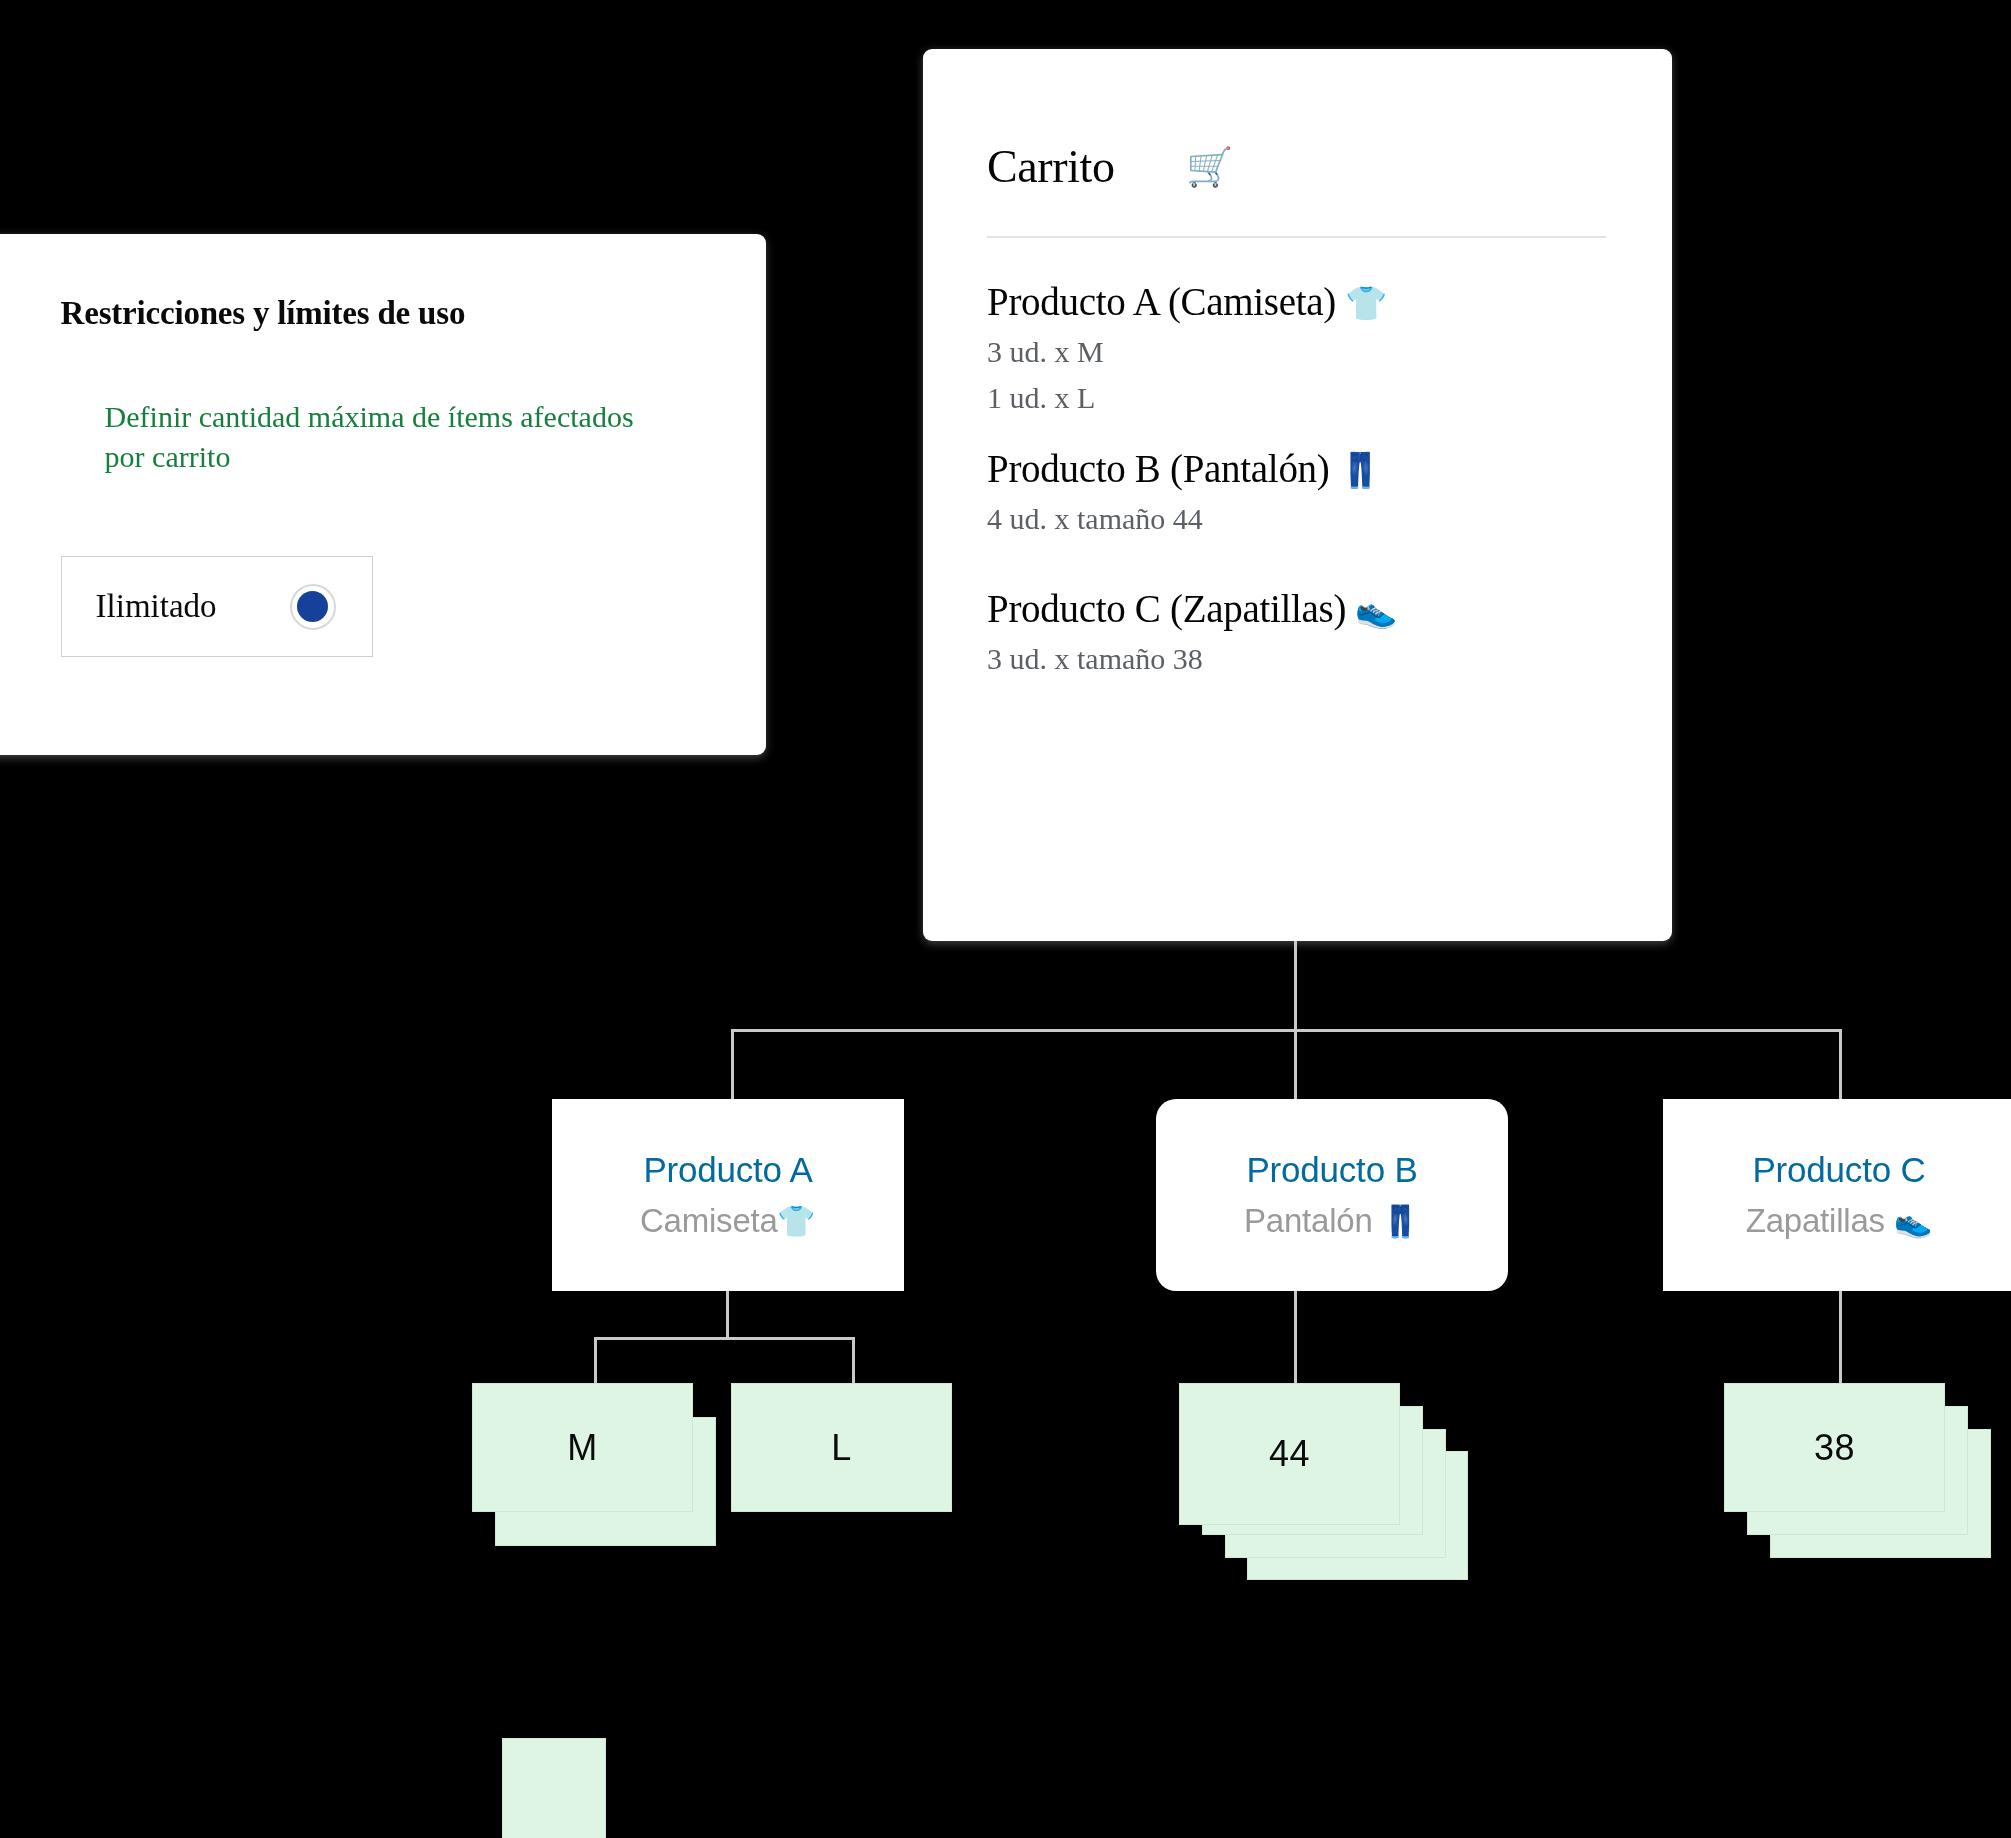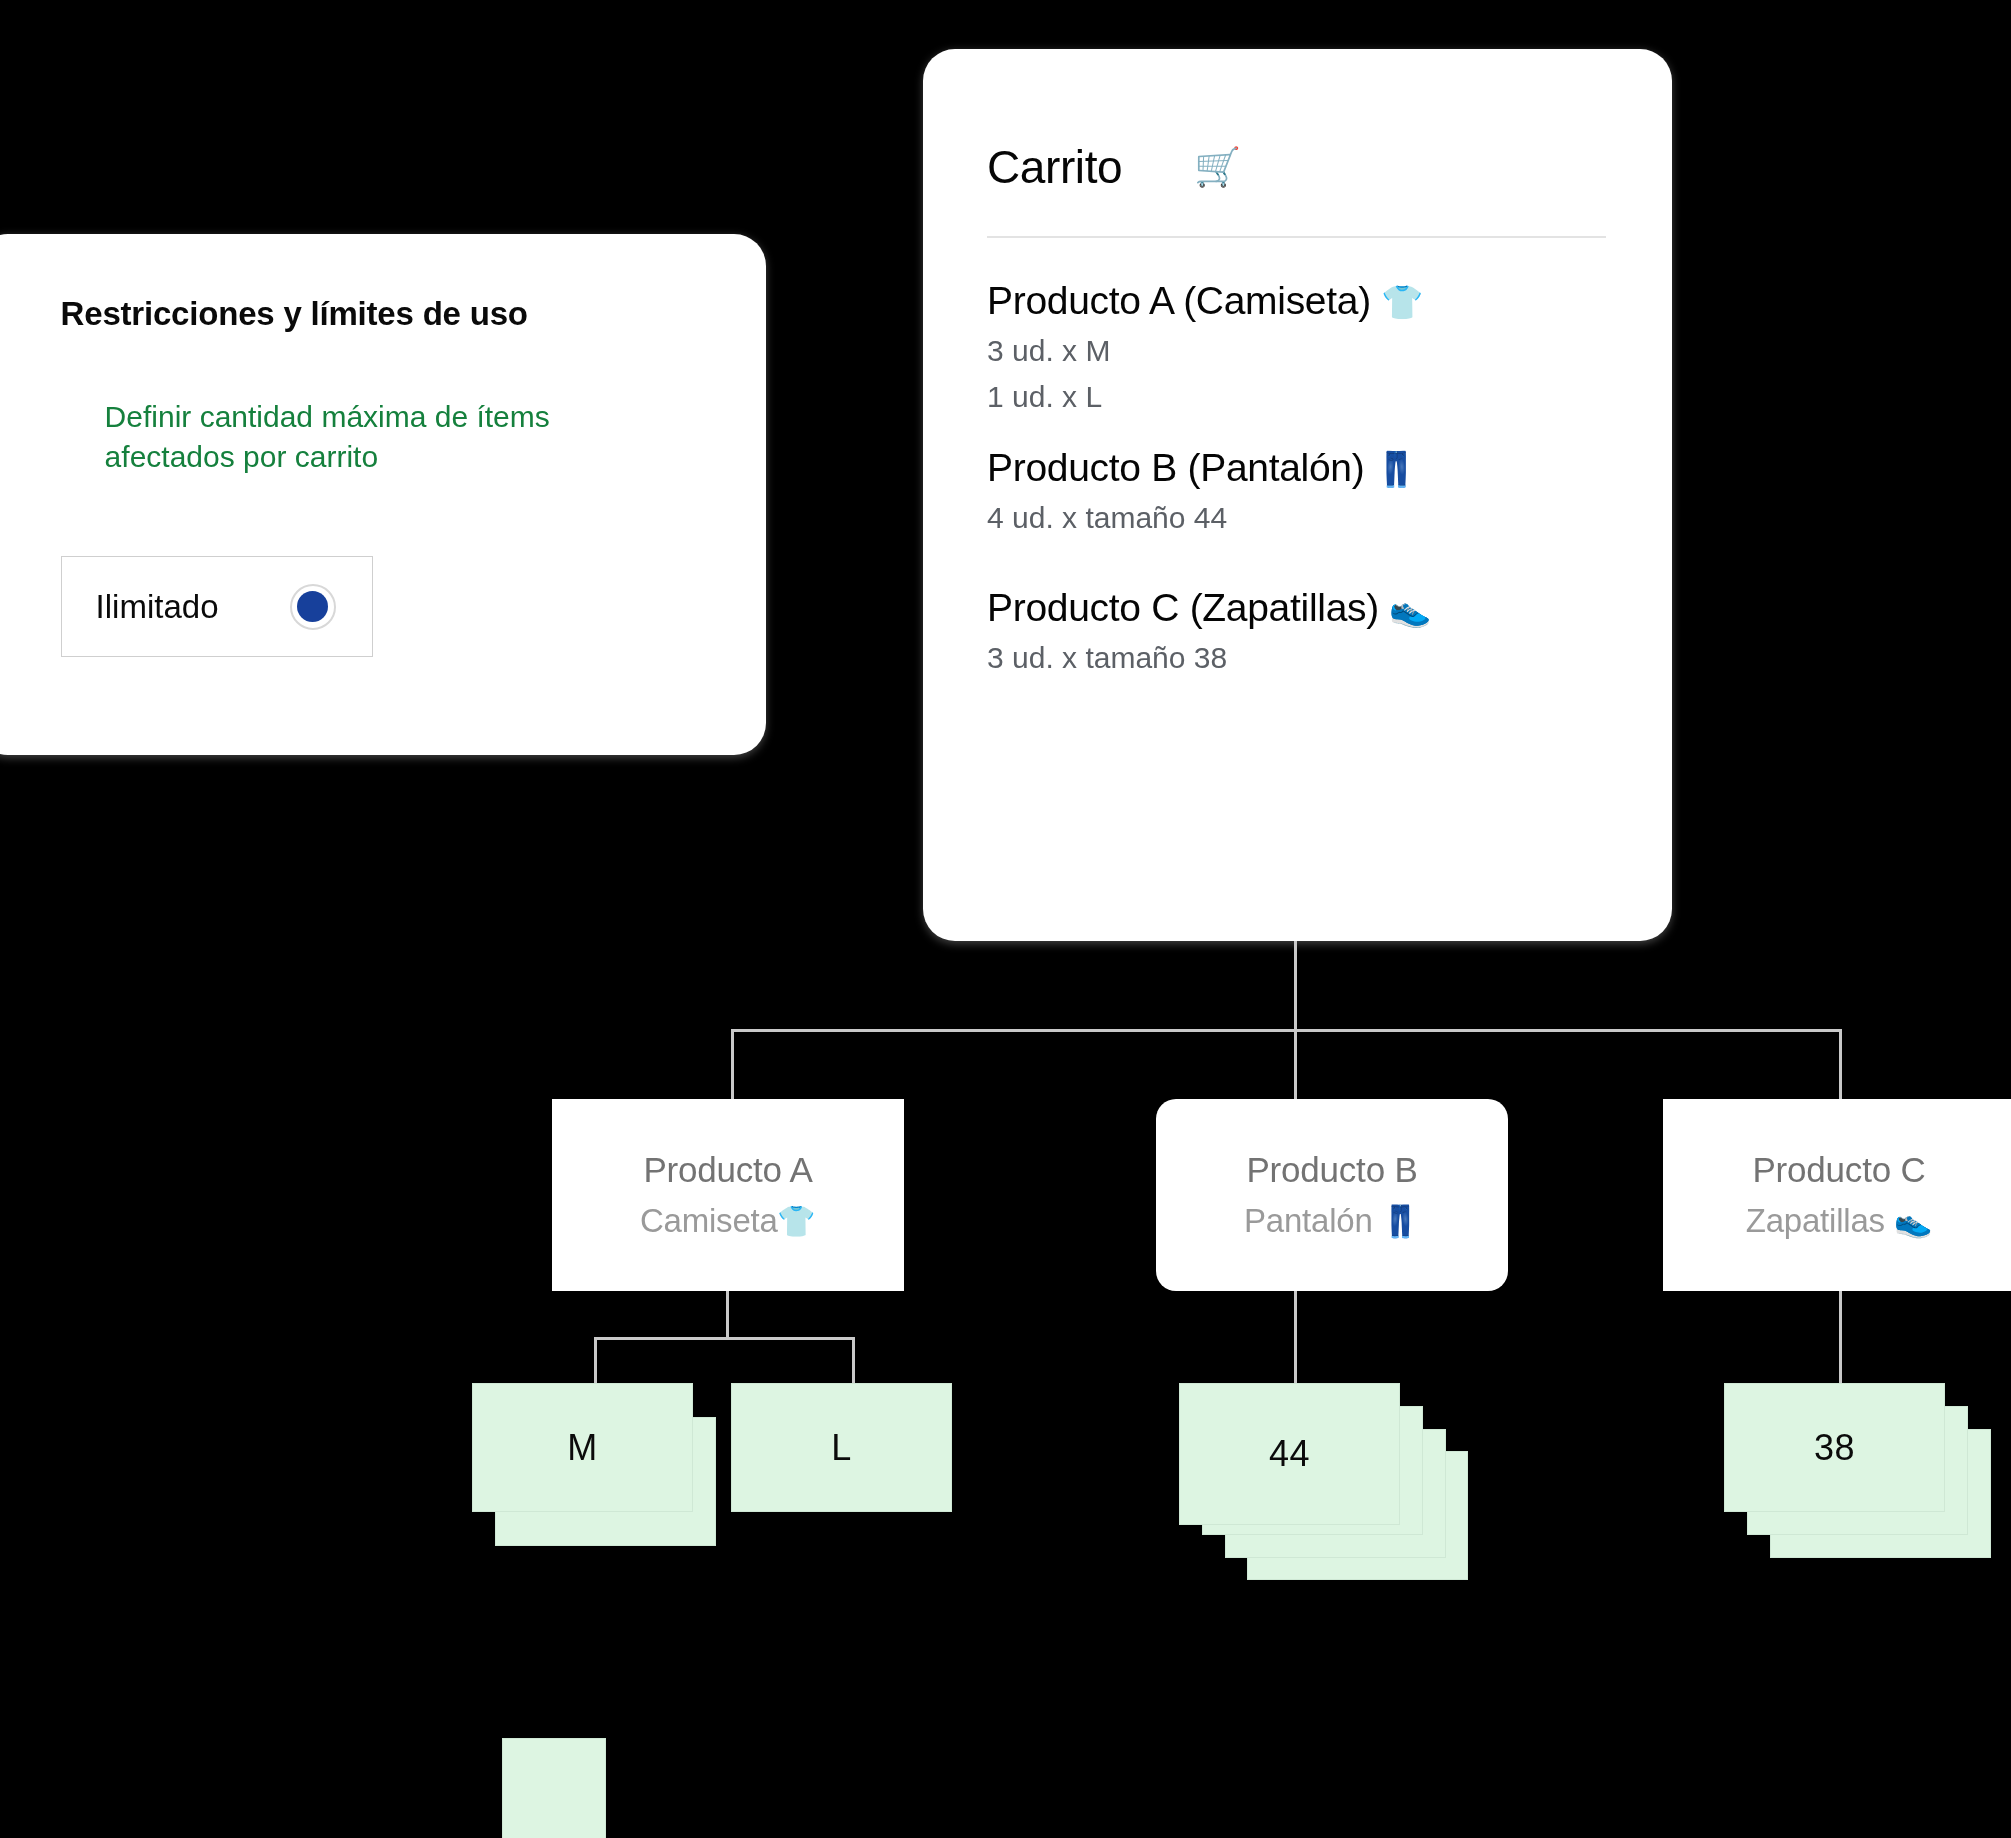--- a/index.html
+++ b/index.html
@@ -14,22 +14,23 @@
     background: #000000;
     overflow: hidden;
     font-family: "Liberation Sans", sans-serif;
     -webkit-font-smoothing: antialiased;
   }
 
   
   .panel {
     position: absolute;
     background: #ffffff;
-    border-radius: 32px;
+    border-radius: 9px;
     box-shadow: 0 2.4px 8.1px rgba(255,255,255,0.25);
+    font-family: Liberation Serif, serif;
   }
 
   
   #restrictions-card {
     left: -24.4px;
     top: 234px;
     width: 790px;
     height: 521px;
   }
   #restrictions-title {
@@ -165,21 +166,21 @@
     background: #ffffff;
     box-sizing: border-box;
     display: flex;
     flex-direction: column;
     align-items: center;
     justify-content: center;
   }
   .product-node .pn-title {
     font-size: 35px;
     font-weight: 400;
-    color: #737373;
+    color: #0369a1;
     letter-spacing: -0.2px;
     white-space: nowrap;
   }
   .product-node .pn-sub {
     margin-top: 11.4px;
     font-size: 33px;
     font-weight: 400;
     color: #9a9a9a;
     letter-spacing: -0.2px;
     white-space: nowrap;

